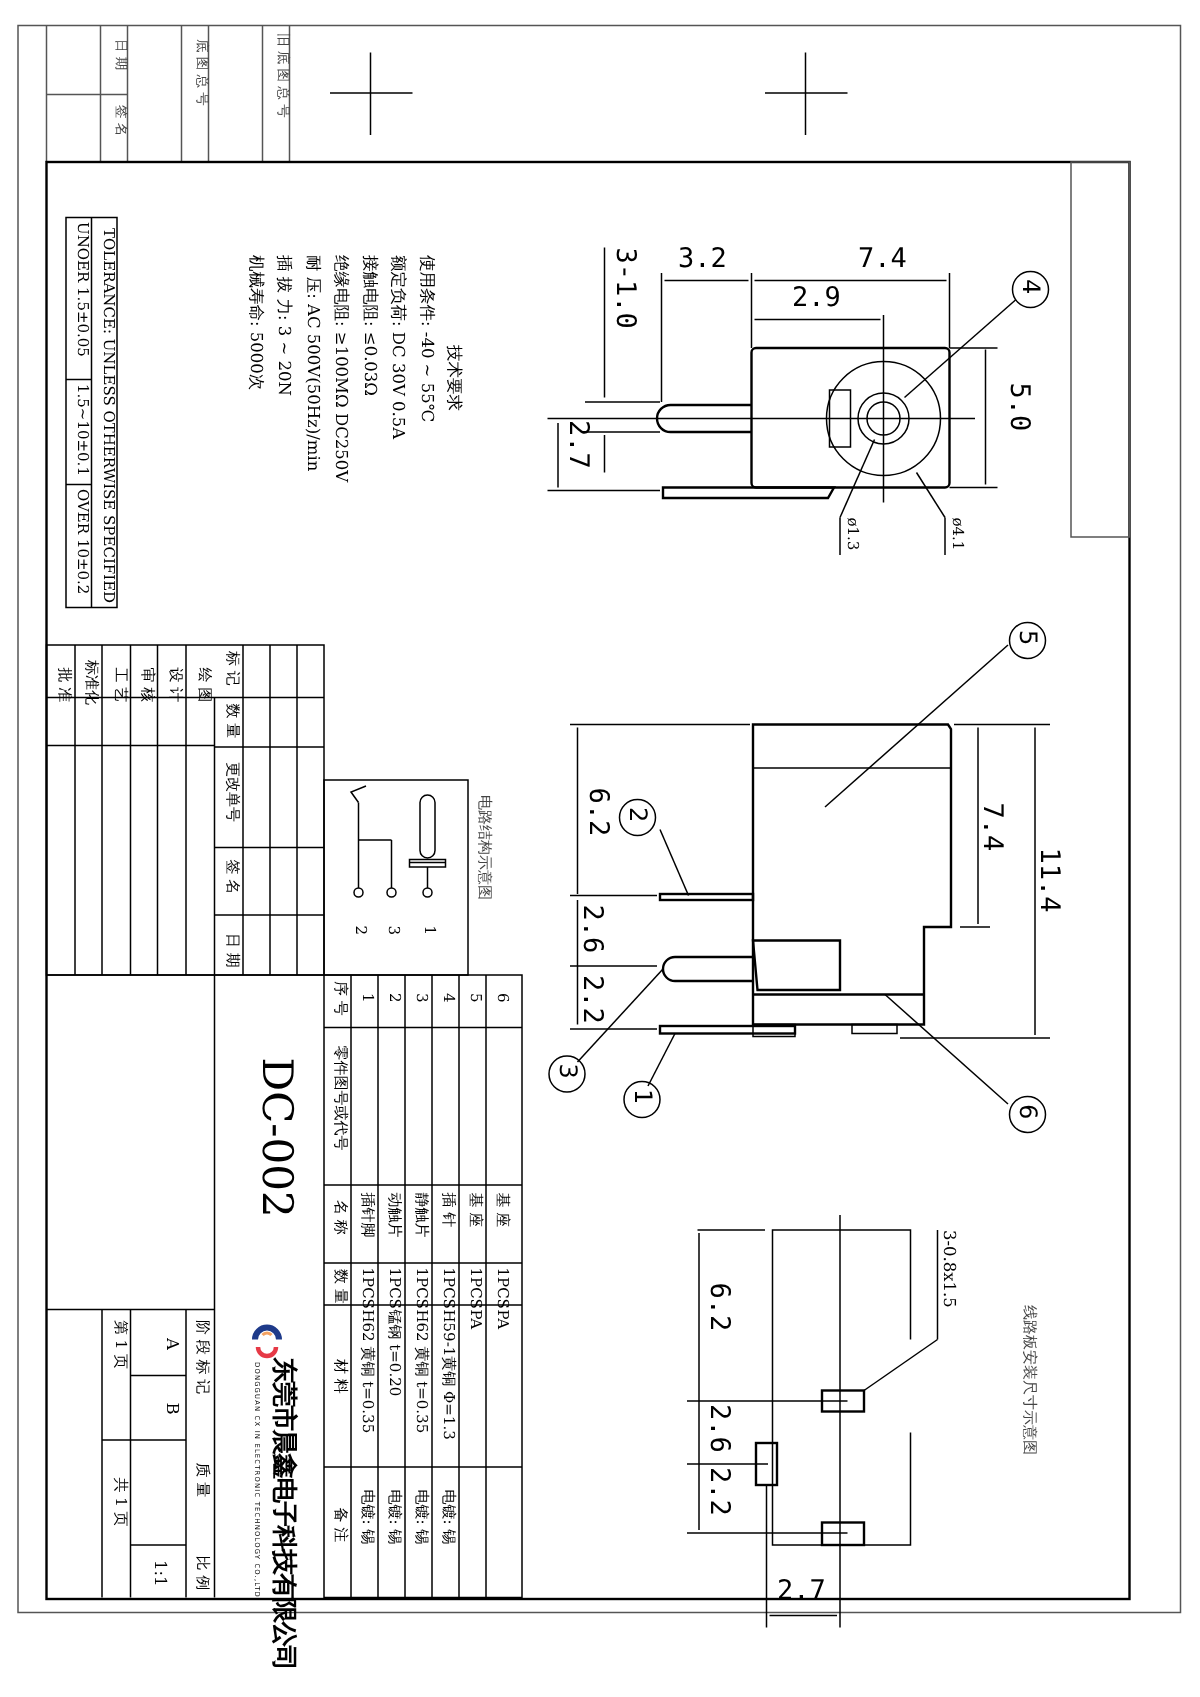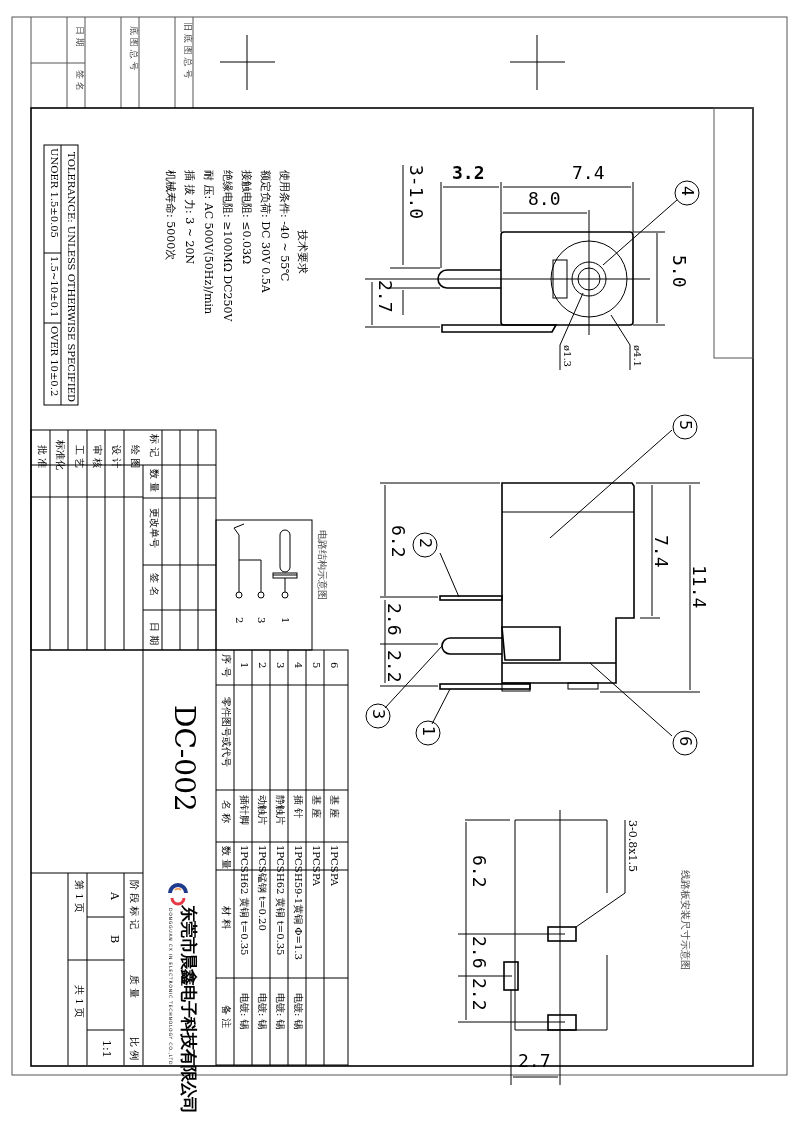--- a/index.html
+++ b/index.html
@@ -288,23 +288,23 @@
 <div class="t f10" style="left:139px;top:1037px;">比 例</div>
 <div class="t f11" style="left:120px;top:892px;">A</div>
 <div class="t f11" style="left:120px;top:935px;">B</div>
 <div class="t f11" style="left:112px;top:1040px;">1:1</div>
 <div class="t f10" style="left:84px;top:880px;">第 1 页</div>
 <div class="t f10" style="left:84px;top:985px;">共 1 页</div>
 
 <div class="t f18" style="left:425px;top:165px;">3-1.0</div>
 <div class="t f18" style="left:394px;top:280px;">2.7</div>
 <div class="t f18" style="left:688px;top:255px;">5.0</div>
-<div class="f18" style="position:absolute;left:452px;top:162px;font-weight:bold;">3.2</div>
+<div class="f18" style="position:absolute;left:452px;top:162px;">3.2</div>
 <div class="f18" style="position:absolute;left:572px;top:162px;">7.4</div>
-<div class="f18" style="position:absolute;left:528px;top:188px;">8.0</div>
+<div class="f18" style="position:absolute;left:528px;top:188px;">2.9</div>
 <div class="t f10" style="left:572px;top:345px;">ø1.3</div>
 <div class="t f10" style="left:642px;top:345px;">ø4.1</div>
 <div class="t ball" style="left:695px;top:186px;">4</div>
 
 <div class="t f18" style="left:407px;top:525px;">6.2</div>
 <div class="t f18" style="left:403px;top:603px;">2.6</div>
 <div class="t f18" style="left:403px;top:650px;">2.2</div>
 <div class="t f18" style="left:670px;top:535px;">7.4</div>
 <div class="t f18" style="left:708px;top:565px;">11.4</div>
 <div class="t ball" style="left:693px;top:420px;">5</div>

